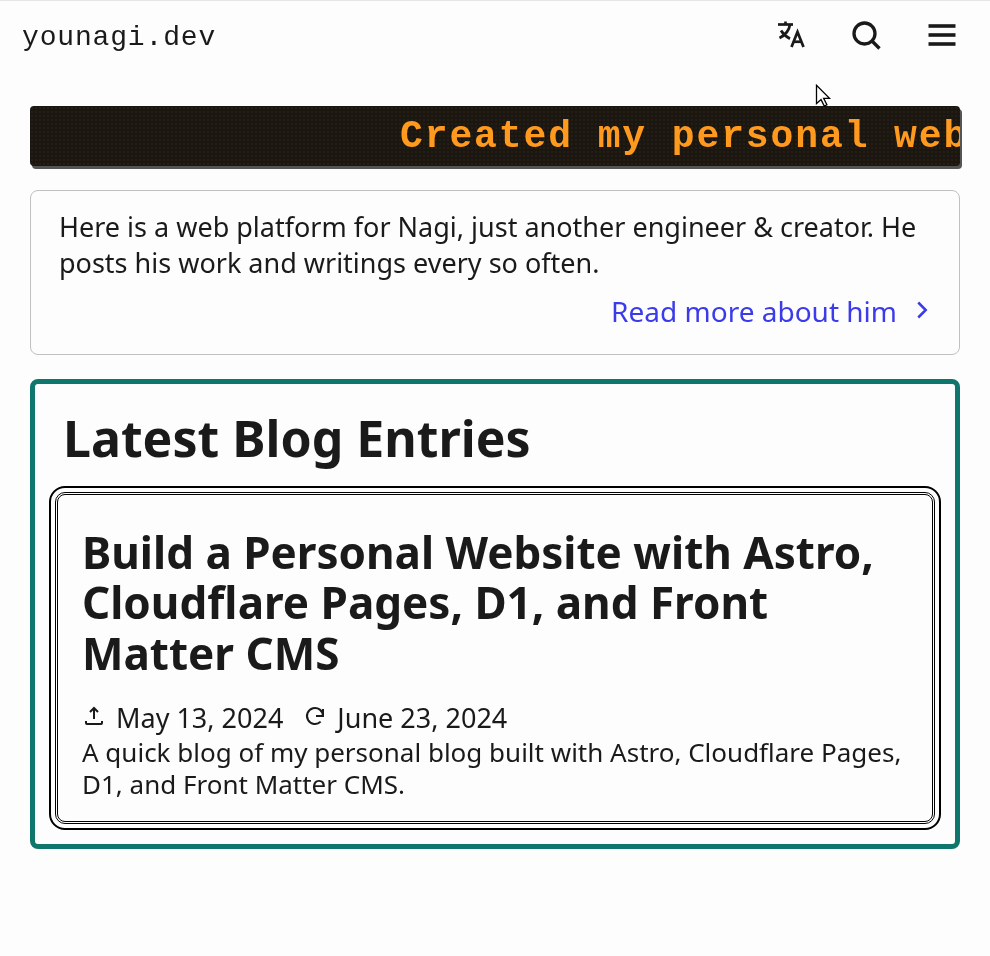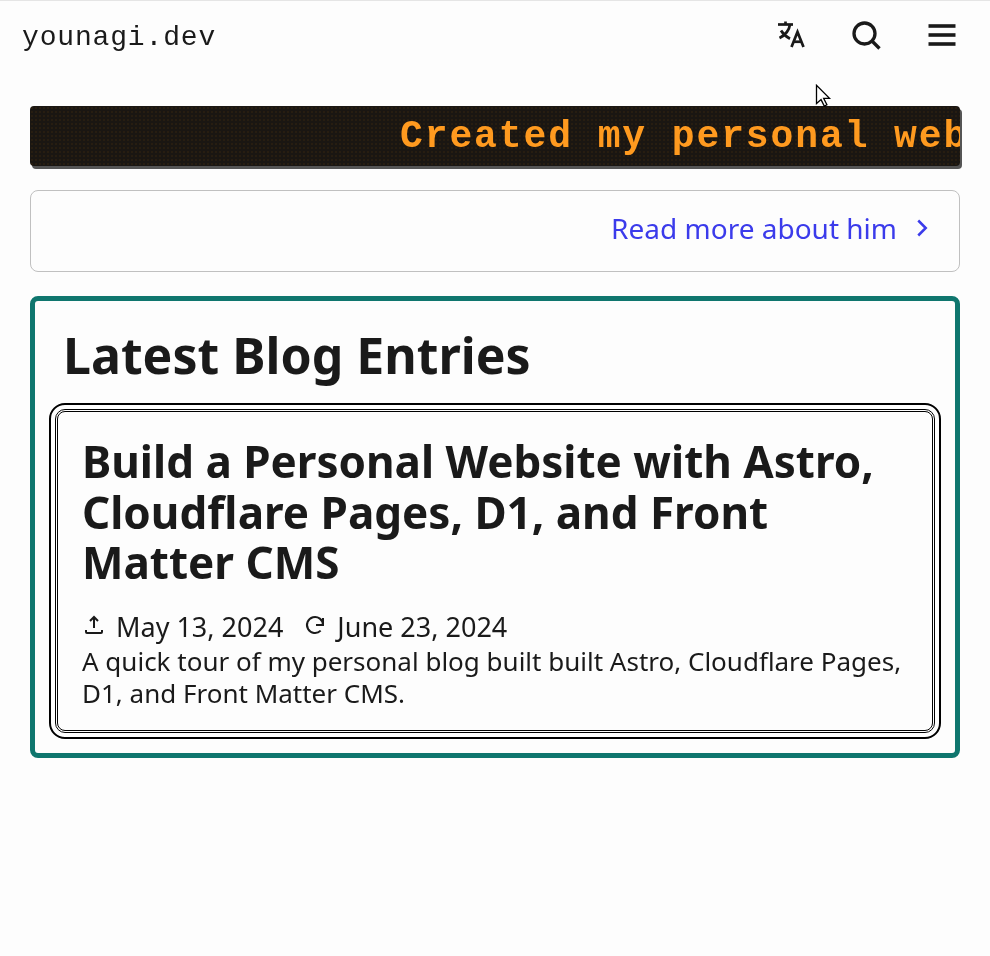--- a/index.html
+++ b/index.html
@@ -87,21 +87,21 @@
 .blog-section-title {
   font-size: 50px;
   font-weight: 700;
   padding: 0 8px 20px 8px;
 }
 .blog-card {
   border: 3px double #000;
   border-radius: 10px;
   outline: 2px solid #000;
   outline-offset: 4px;
-  padding: 24px 24px 20px 24px;
+  padding: 32px 24px 20px 24px;
   margin-bottom: 20px;
 }
 .blog-title {
   font-size: 44px;
   font-weight: 700;
   line-height: 1.15;
   margin-bottom: 20px;
 }
 .blog-dates {
   display: flex;
@@ -154,20 +154,21 @@
       </svg>
     </span>
   </nav>
 </header>
 
 <div class="marquee">
   <span class="marquee-text">Created my personal websi</span>
 </div>
 
 <section class="card">
+  <p class="card-body">Here is a web platform for Nagi, just another engineer &amp; creator. He posts his work and writings every so often.</p>
   <div class="read-more">
     <a class="read-more-link">
       <span>Read more about him</span>
       <span class="chevron">
         <svg width="18" height="20" viewBox="0 0 10 16" fill="none" stroke="#3b3beb" stroke-width="2">
             <path d="M2 2l6 6-6 6"></path>
           </svg>
       </span>
     </a>
   </div>
@@ -192,19 +193,19 @@
       <span class="blog-date">
         <span>
           <svg width="24" height="24" viewBox="0 0 24 24" fill="none" stroke="#1a1a1a" stroke-width="2">
             <path d="M20 12a8 8 0 10-2.34 5.66"></path>
               <path d="M20 5v7h-7"></path>
           </svg>
         </span>
         <span>June 23, 2024</span>
       </span>
     </div>
-    <p class="blog-excerpt">A quick tour of my personal blog built built Astro, Cloudflare Pages, D1, and Front Matter CMS.</p>
+    <p class="blog-excerpt">A quick blog of my personal blog built with Astro, Cloudflare Pages, D1, and Front Matter CMS.</p>
   </article>
 </section>
 
 <svg class="cursor" width="18" height="26" viewBox="0 0 12 20">
   <path d="M1 1l0 14 3.5-3 2.5 5 2-1-2.5-5 4.5 0z" fill="white" stroke="#000" stroke-width="1"></path>
 </svg>
 
 </body></html>

